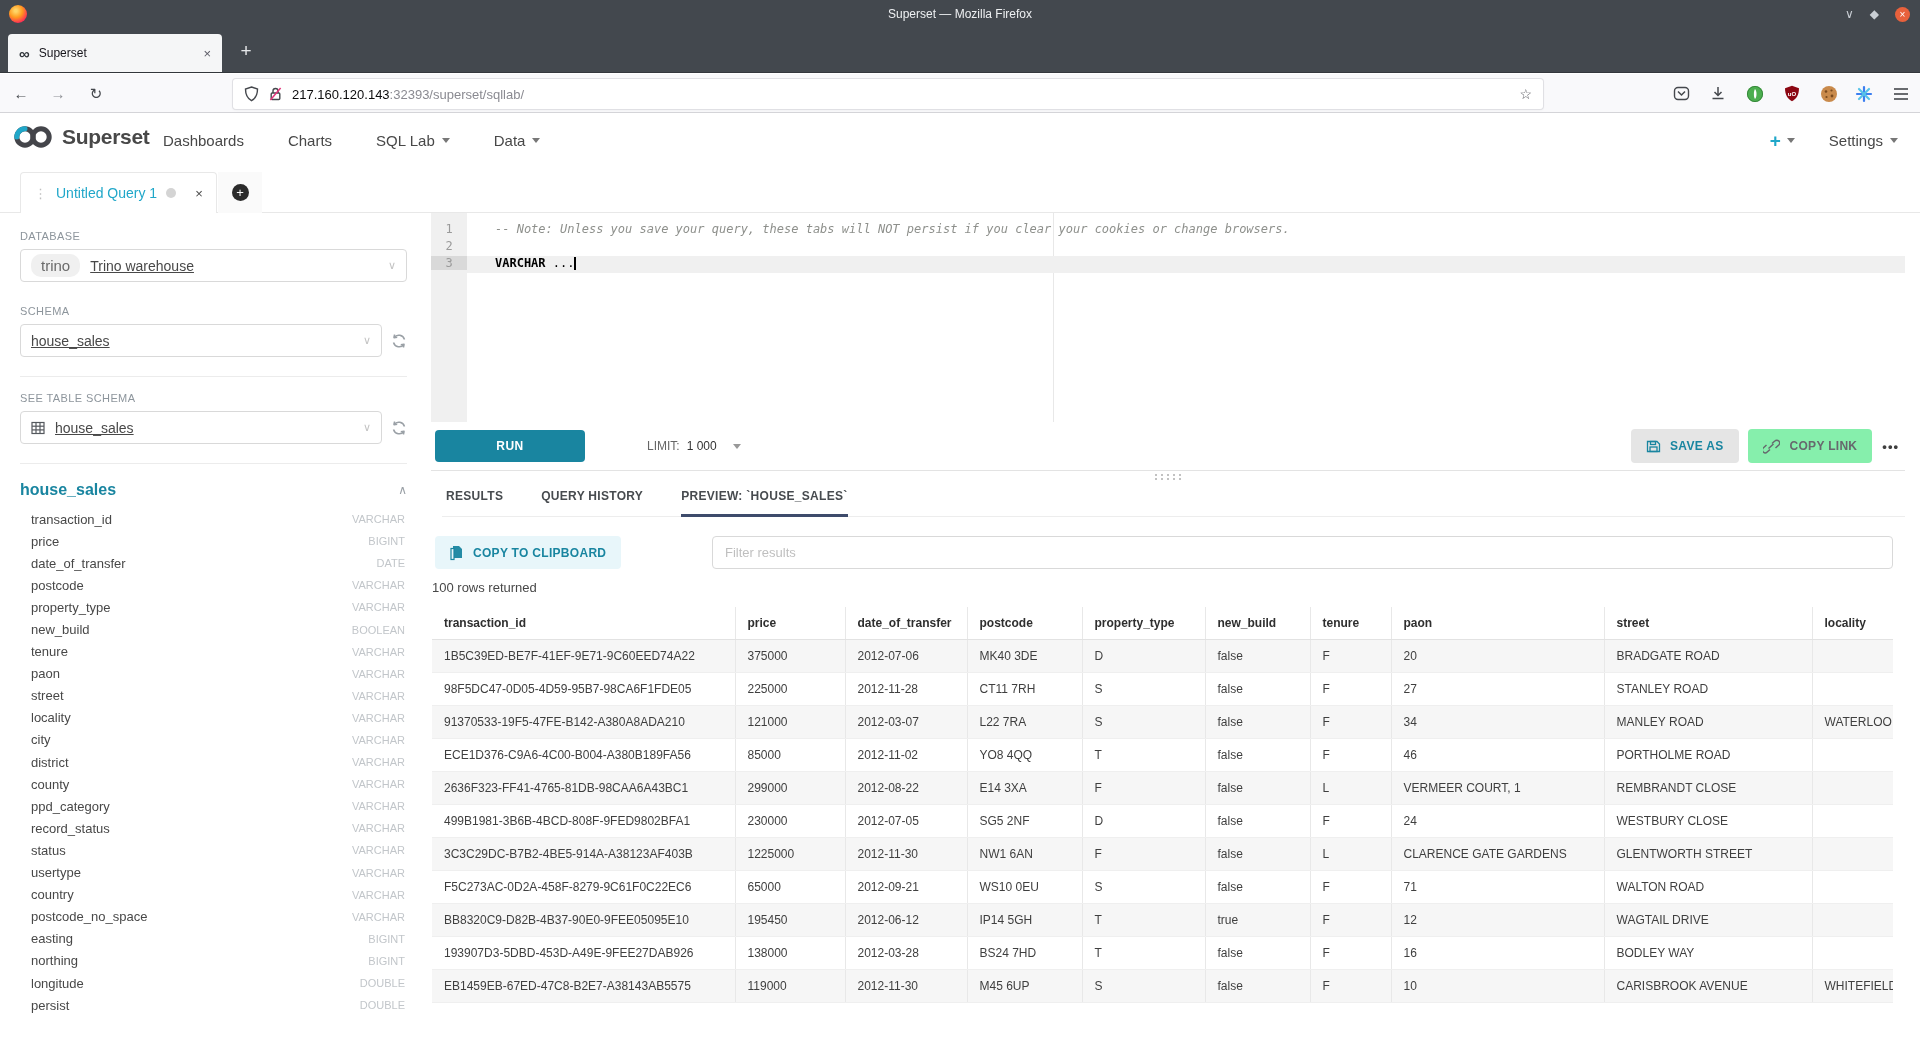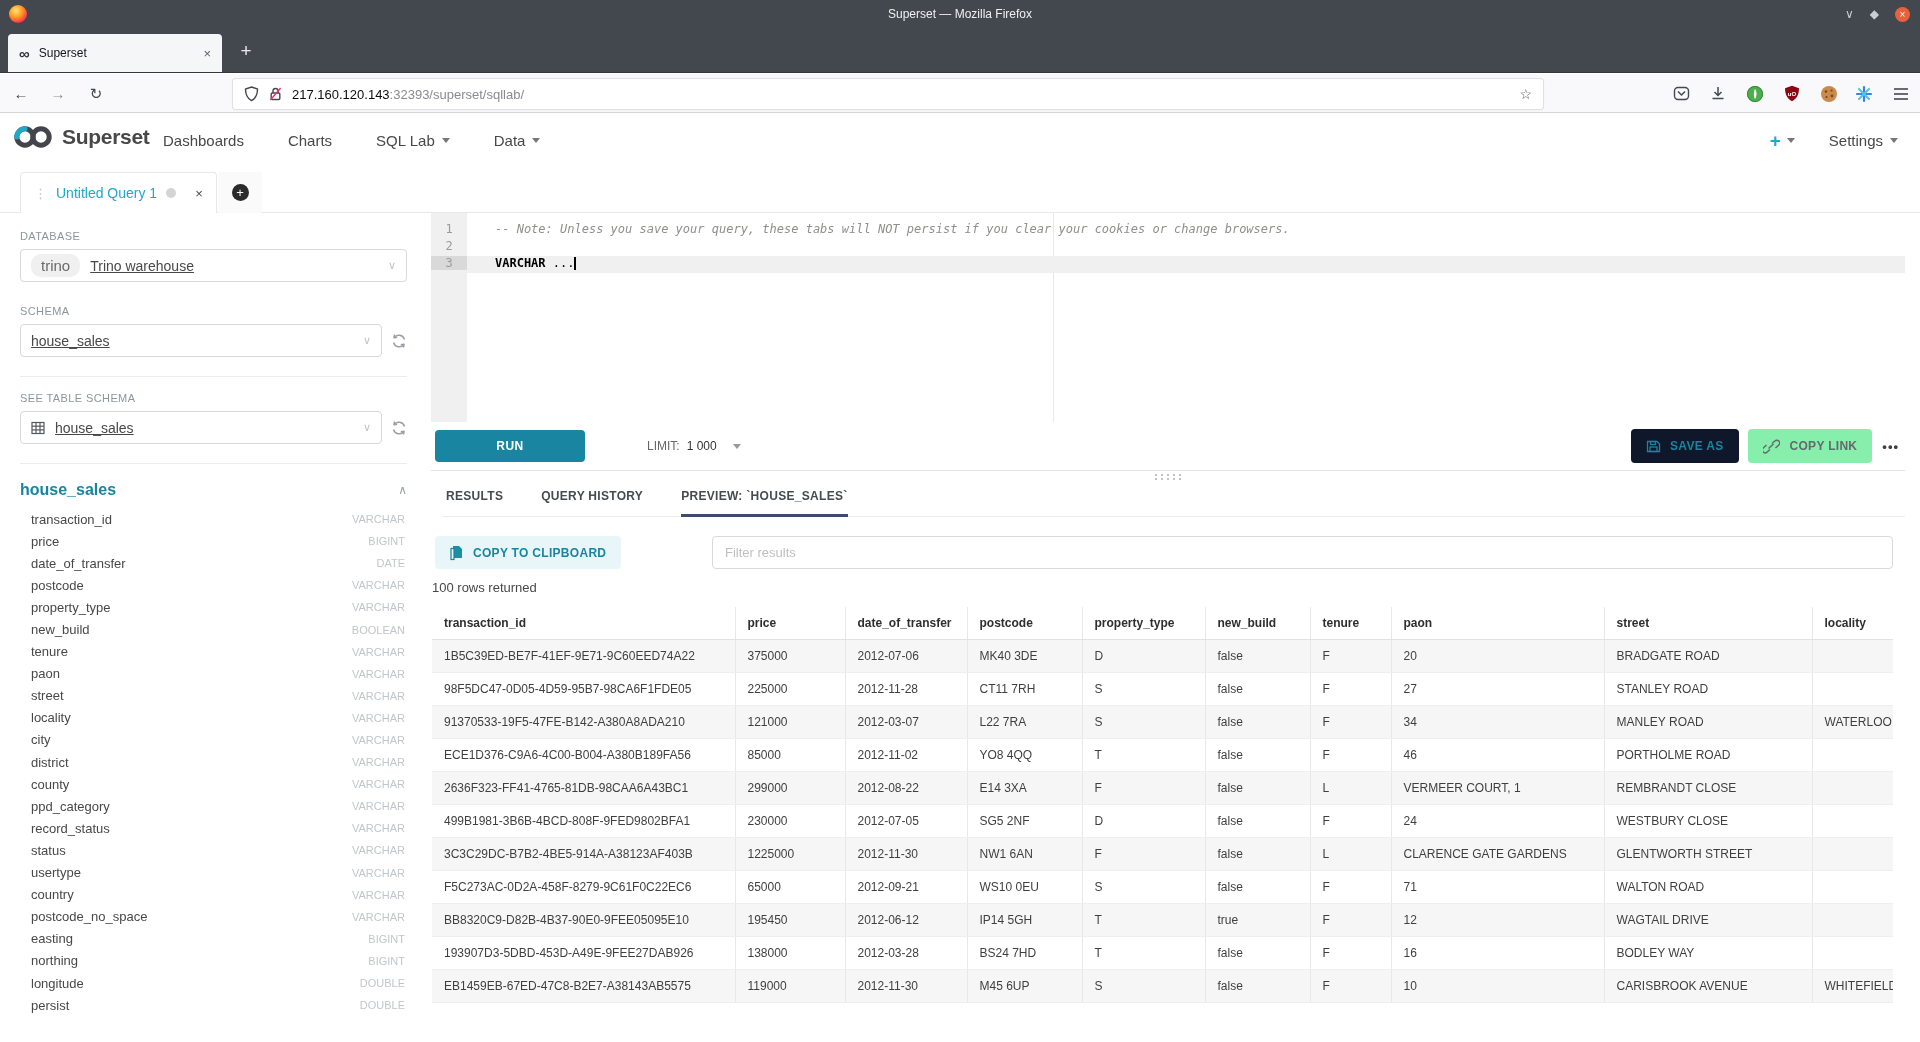--- a/index.html
+++ b/index.html
@@ -96,21 +96,21 @@
 
   
   .runbar { position:absolute; left:0; right:0; top:209px; height:49px; display:flex; align-items:center;
             border-bottom:1px solid #e3e3e3;text-align:center; }
   .runbtn { margin-left:4px; width:150px; height:32px; background:var(--run,#1985a0); color:#fff; border-radius:4px;
             font-size:12px; font-weight:bold; letter-spacing:.5px; display:flex; align-items:center; justify-content:center; }
   .limit { margin-left:62px; display:flex; align-items:center; font-size:12px; }
   .limit-label { color:#666; } .limit-val { color:#333; margin-left:7px; }
   .limit .caret { margin-left:16px; border-top-color:#999; }
   .run-right { margin-left:auto; display:flex; align-items:center; }
-  .saveas { height:34px; padding:0 15px; background:#0f172a; border-radius:4px; display:flex; align-items:center; gap:9px;
+  .saveas { height:34px; padding:0 15px; background:#e5e5e5; border-radius:4px; display:flex; align-items:center; gap:9px;
             color:#1985a0; font-size:12px; font-weight:bold; letter-spacing:.3px; }
   .copylink { margin-left:9px; height:34px; padding:0 15px; background:#86efac; border-radius:4px; display:flex;
               align-items:center; gap:10px; color:#66696d; font-size:12px; font-weight:bold; letter-spacing:.3px; }
   .morebtn { margin-left:10px; margin-right:6px; color:#3f3f3f; font-size:13px; font-weight:bold; letter-spacing:1px; }
 
   .grip { position:absolute; top:260px; left:50%; transform:translateX(-50%); width:30px; height:8px;
           background-image:radial-gradient(#c2c2c2 1.1px, transparent 1.2px); background-size:6px 4px; }
 
   
   .stabs { position:absolute; left:11px; right:0; top:270px; height:34px; display:flex; align-items:flex-start; gap:38px;

